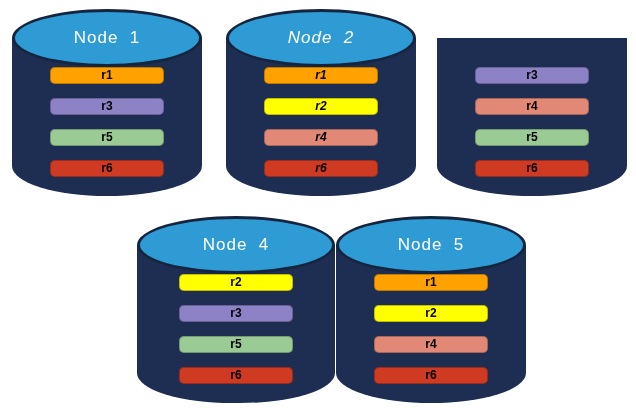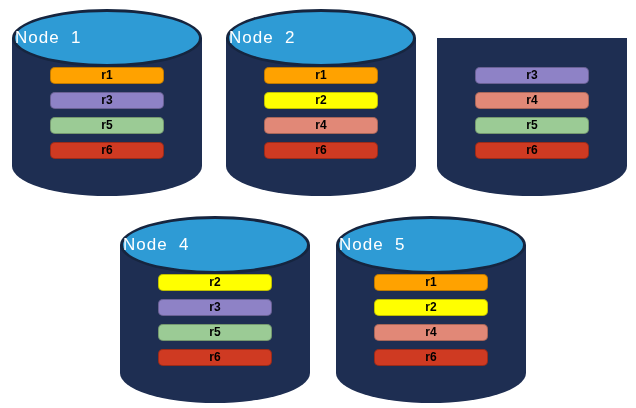--- a/index.html
+++ b/index.html
@@ -14,60 +14,61 @@
     height: 408px;
     background: #ffffff;
     overflow: hidden;
   }
   .cyl {
     position: absolute;
     width: 190px;
     height: 187px;
   }
   .pos-1 { left: 12px;  top: 9px; }
-  .pos-2 { left: 226px; top: 9px; }
+  .pos-2 { left: 226px; top: 9px; font-style: italic; }
   .pos-3 { left: 437px; top: 9px; }
-  .pos-4 { left: 120px; top: 216px; }
+  .pos-4 { left: 137px; top: 216px; padding-left: 8px; }
   .pos-5 { left: 336px; top: 216px; }
 
   .cyl-body {
     position: absolute;
     left: 0; right: 0;
     top: 29px; bottom: 0;
     background: var(--body-color, #1E2E52);
     border-radius: 0 0 95px 95px / 0 0 30px 30px;
   }
   .cyl-top {
     position: absolute;
     left: 0; right: 0;
     top: 0;
     height: 58px;
     box-sizing: border-box;
     background: var(--top-color, #2E9BD5);
     border: 3px solid var(--outline-color, #16253F);
     border-radius: 50%;
     display: flex;
     align-items: center;
+    justify-content: center;
     z-index: 2;
   }
   .cyl-title {
     color: #ffffff;
     font-size: 17px;
     white-space: pre;
     letter-spacing: 1px;
     text-align: center;
   }
   .bars {
     position: absolute;
     left: 0; right: 0;
     top: 58px;
     display: flex;
     flex-direction: column;
     align-items: center;
-    gap: 8px;
+    gap: 14px;
     z-index: 3;
   }
   .bar {
     width: 114px;
     height: 17px;
     border-radius: 5px;
     box-shadow: inset 0 0 0 1px rgba(0,0,0,0.25);
     color: #000000;
     font-size: 12px;
     font-weight: bold;

